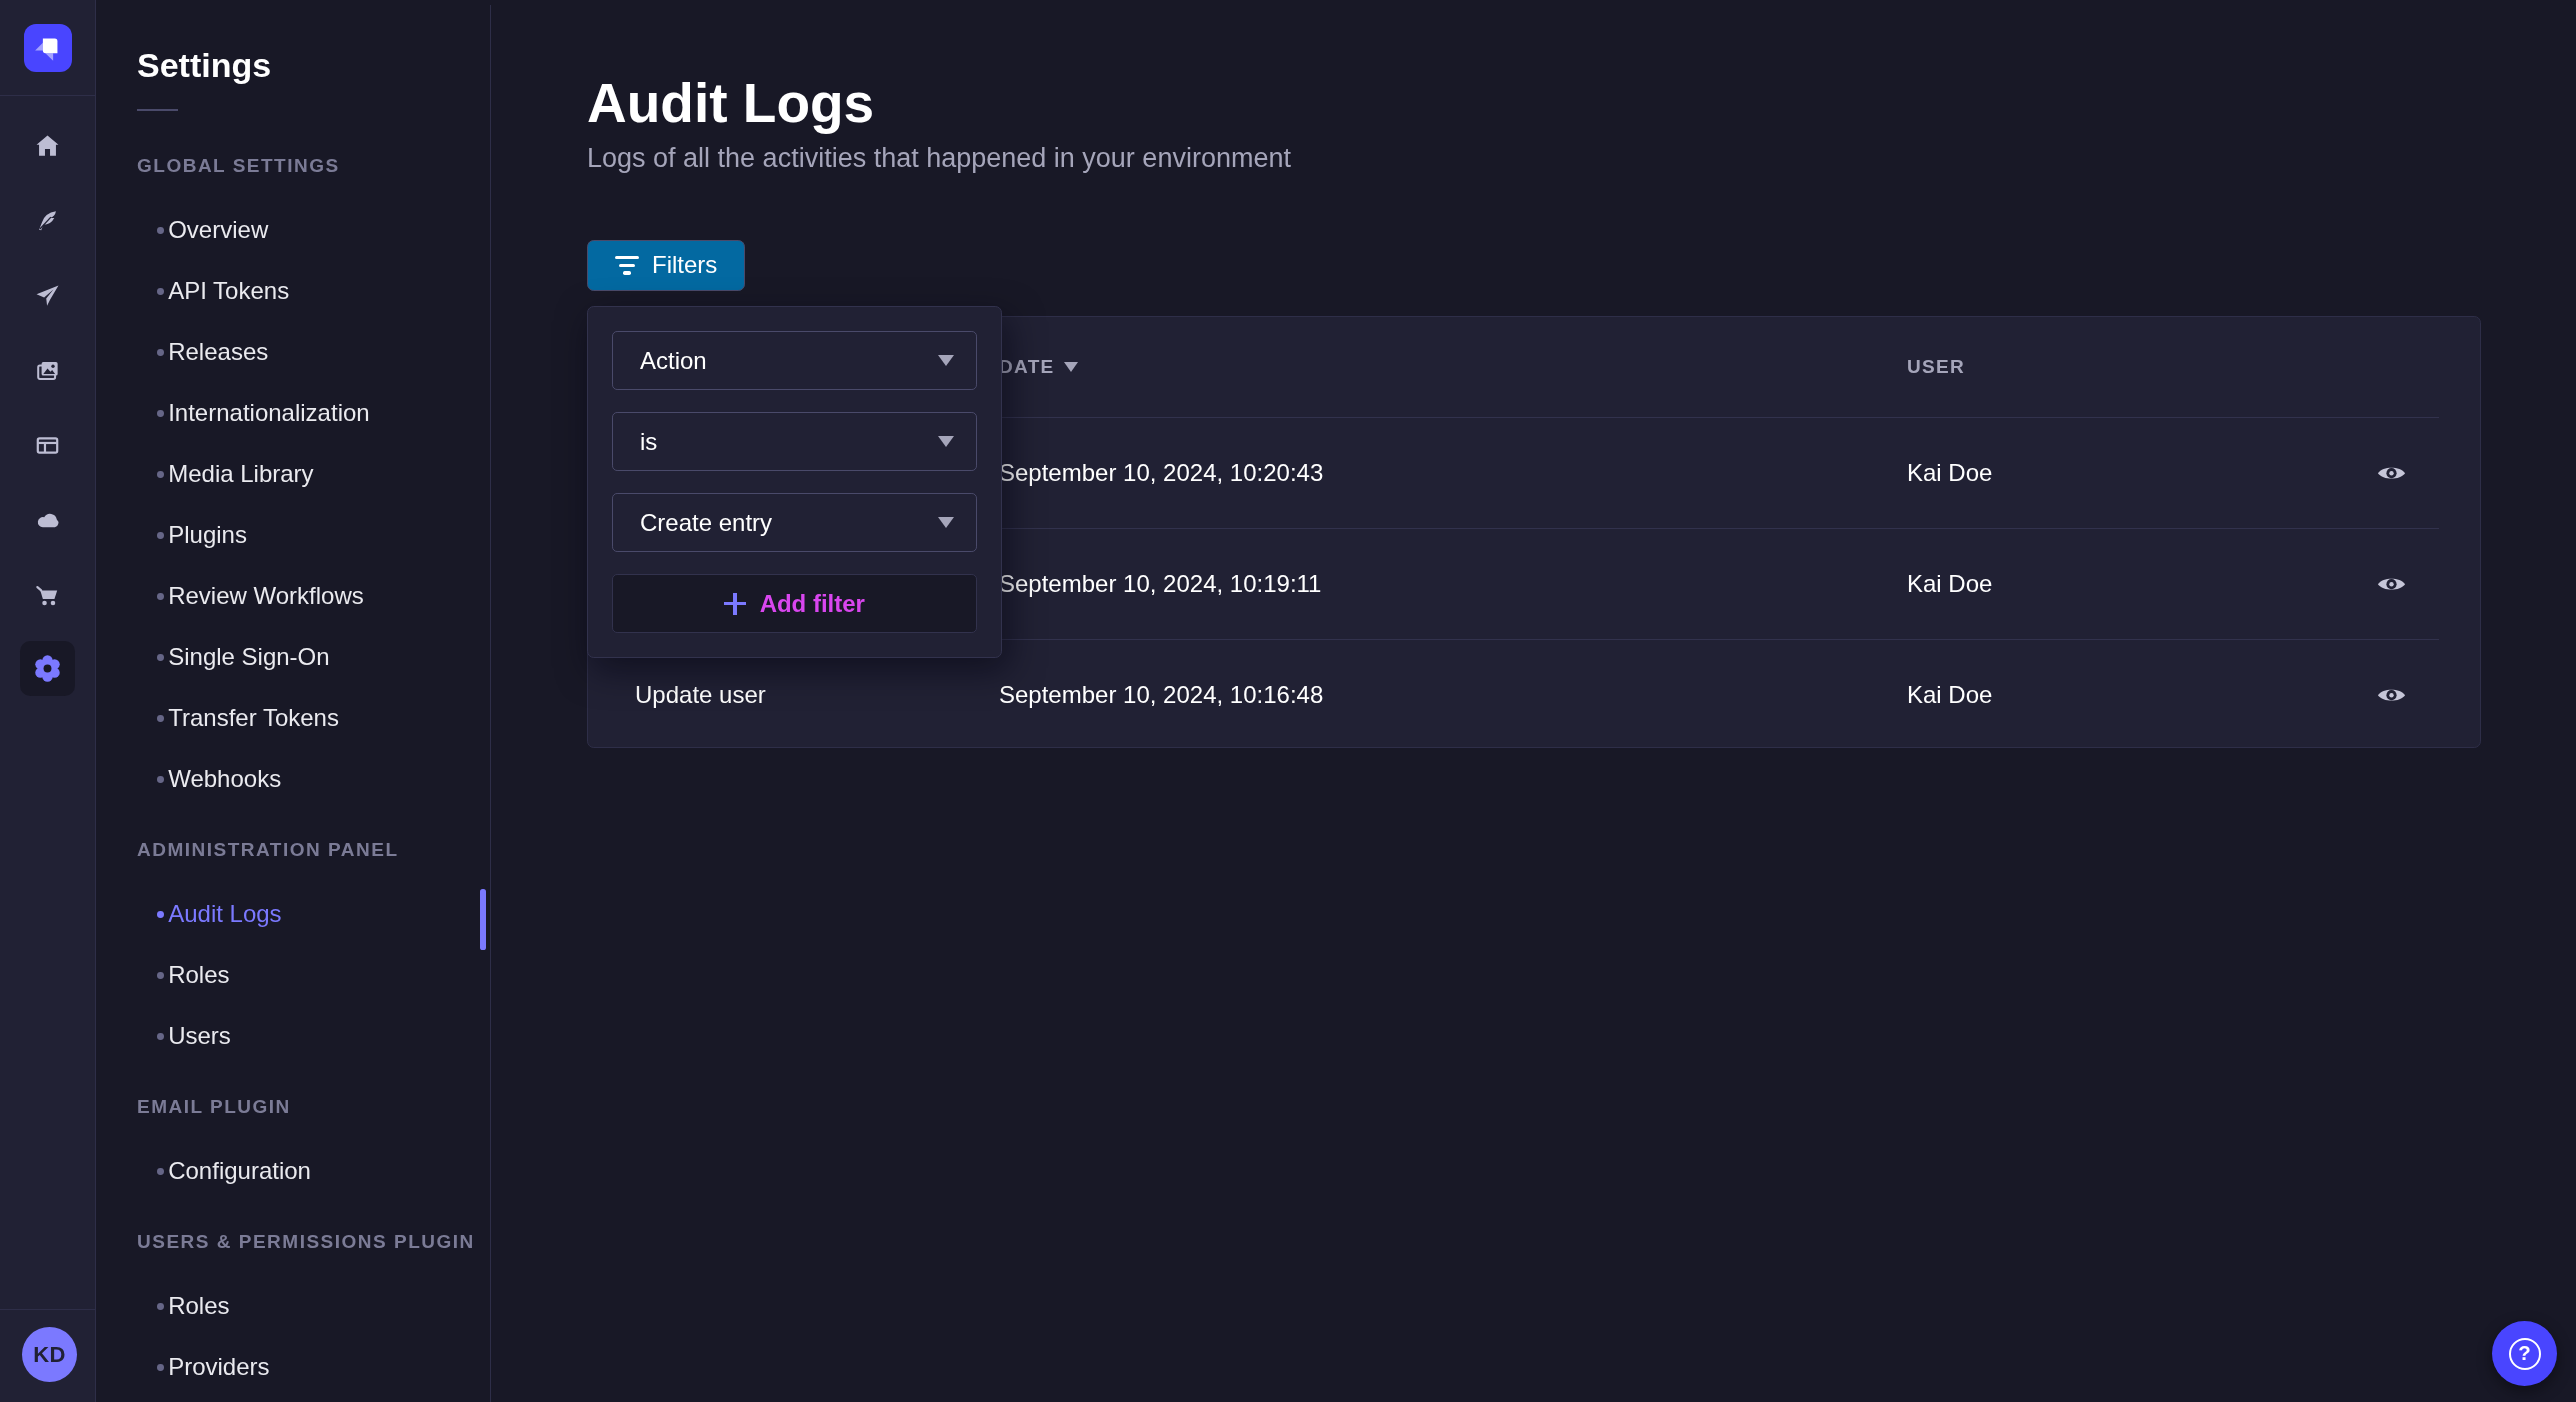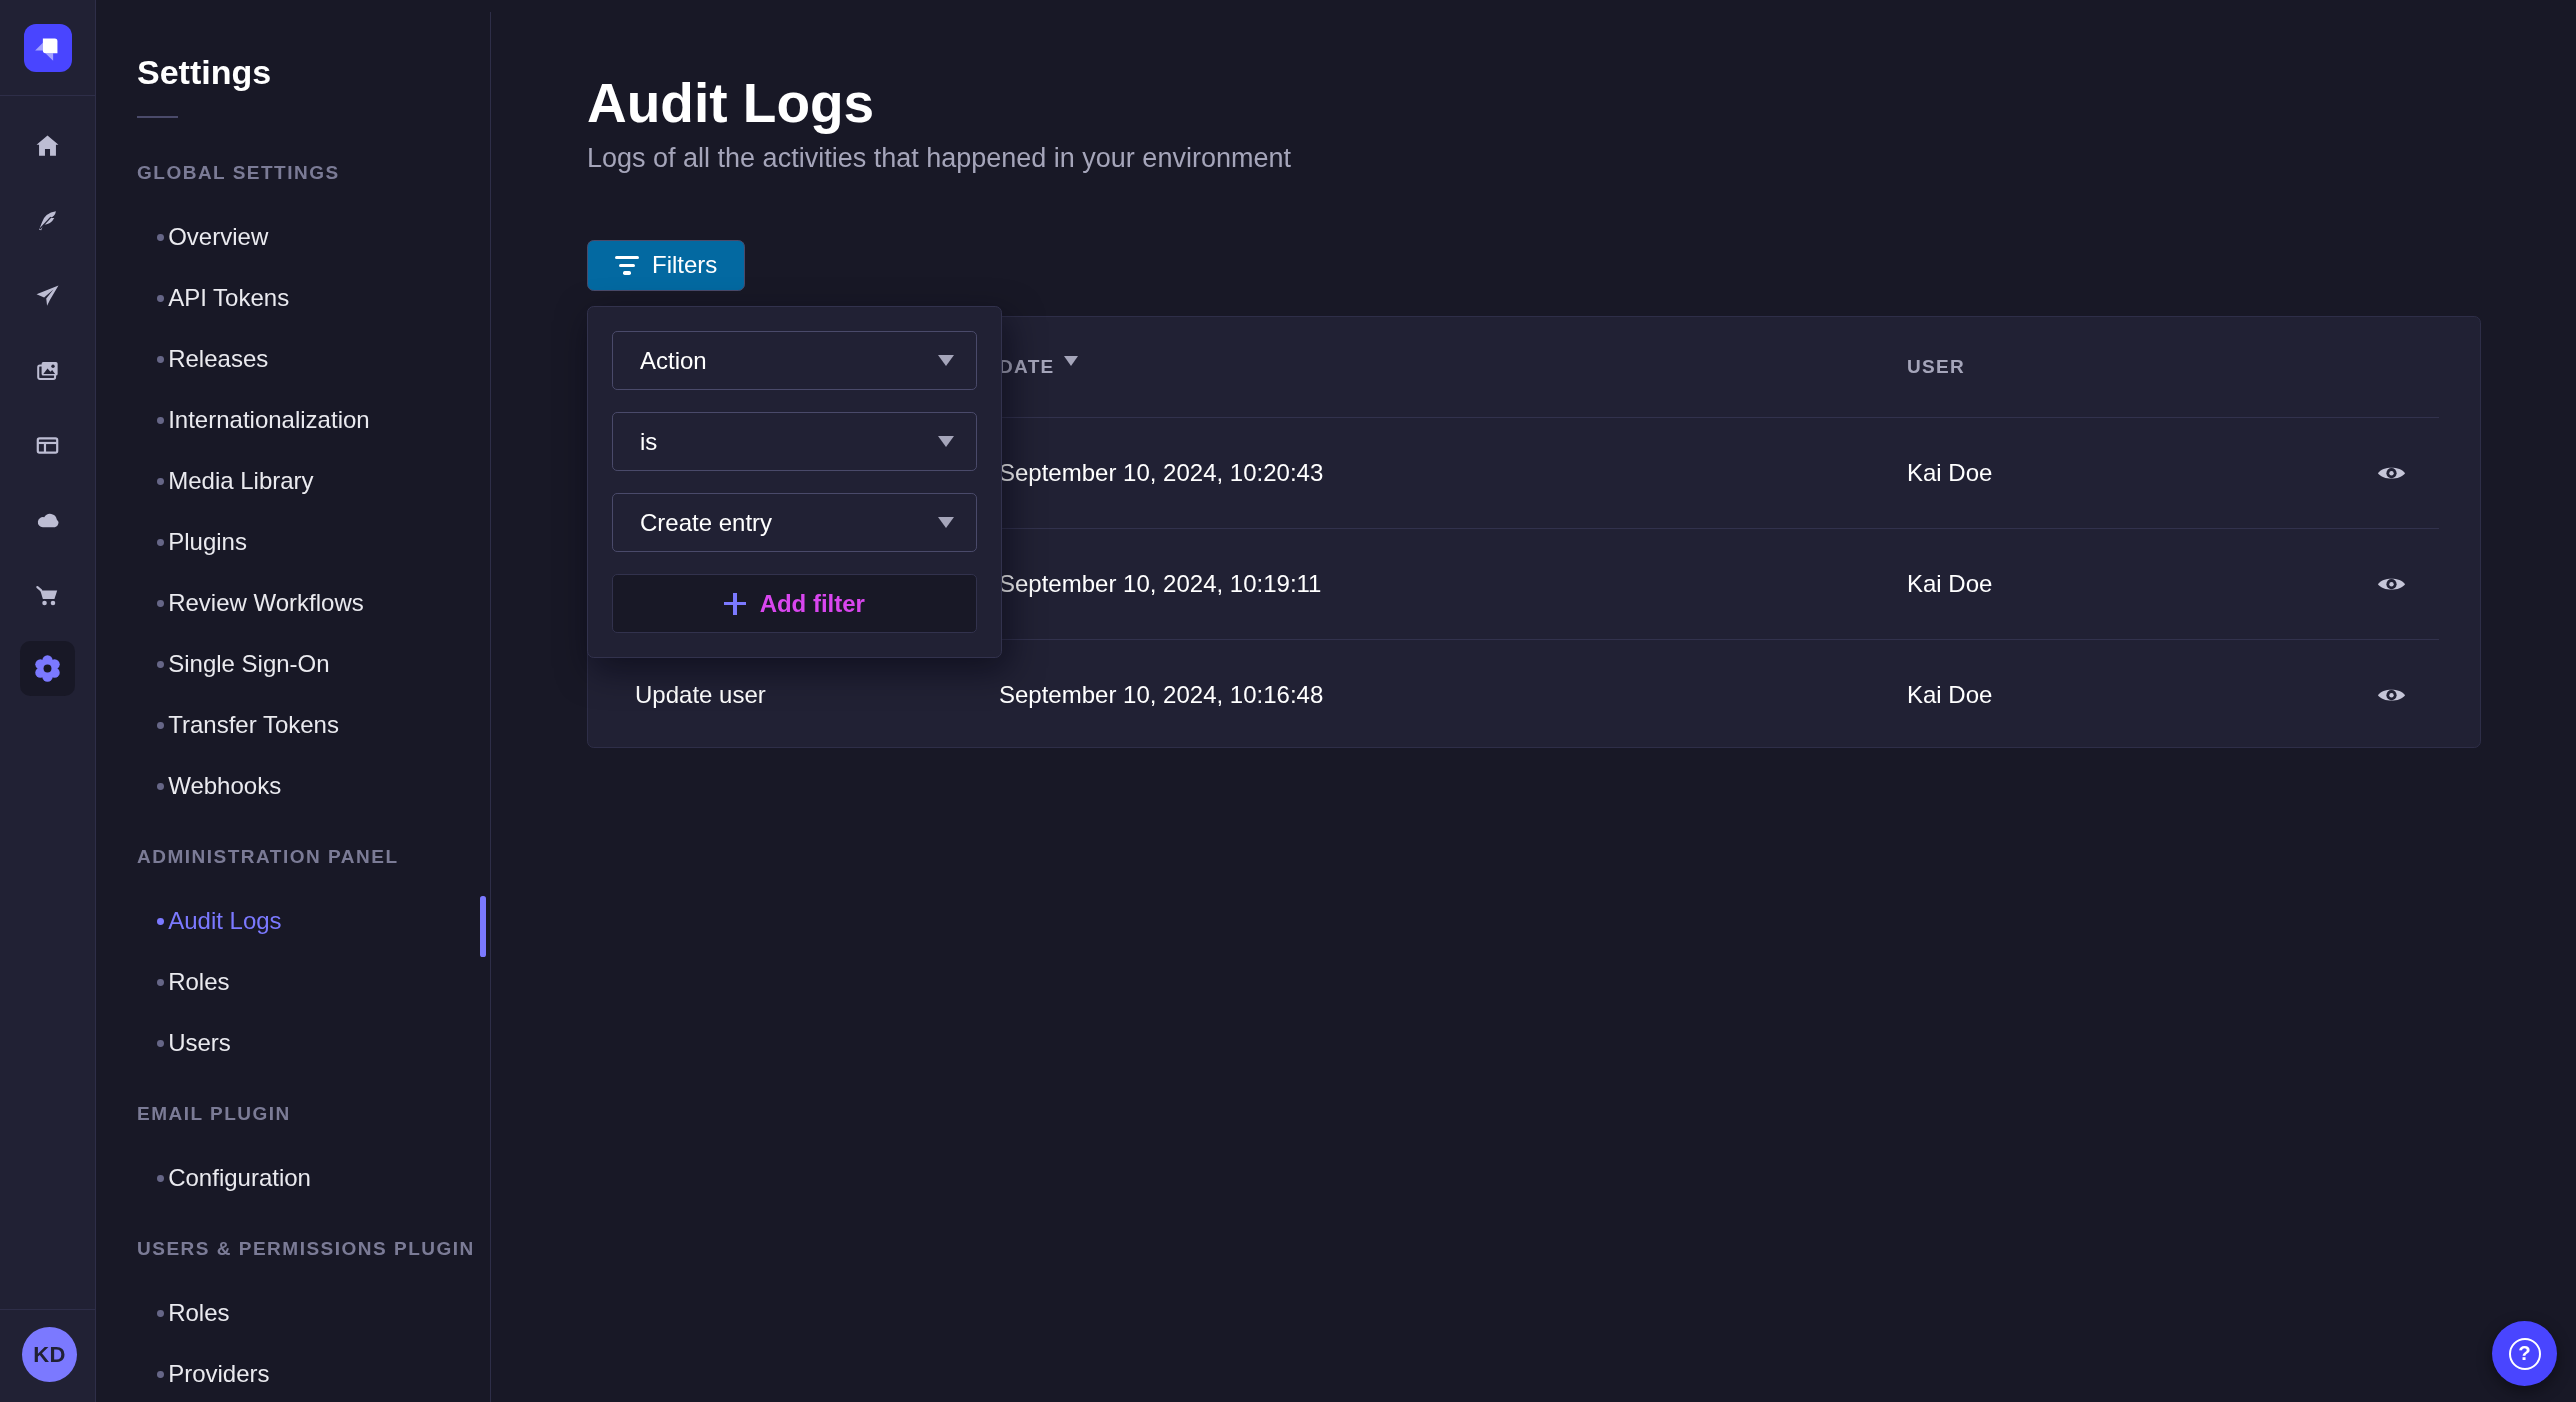--- a/index.html
+++ b/index.html
@@ -25,21 +25,21 @@
   .rail-active-tile { position:absolute; left:20.4px; top:641px; width:55px; height:55px;
                       border-radius:10.2px; background:#181826; display:flex;
                       align-items:center; justify-content:center; cursor:pointer; }
   .rail-bottom-divider { position:absolute; left:0; right:0; top:1309px; height:0.9px; background:#2e2e48; }
   .avatar { position:absolute; left:22px; top:1327px; width:55px; height:55px;
             border-radius:50%; background:#7b79ff; color:#212134; font-size:22px;
             font-weight:bold; display:flex; align-items:center; justify-content:center;
             cursor:pointer; letter-spacing:0.4px; }
 
   
-  .subnav { position:absolute; left:96px; top:12px; bottom:0; width:395px;
+  .subnav { position:absolute; left:96px; top:5px; bottom:0; width:395px;
             background:#181826; border-right:0.9px solid #2e2e48;
             padding:41px 0 0 41px; }
   .subnav-title { font-size:34px; font-weight:bold; color:#fff; line-height:39px; }
   .subnav-title-divider { width:41px; height:1.7px; background:#4a4a6a; margin-top:24px; }
   .section-label { font-size:19px; font-weight:bold; letter-spacing:1.5px;
                    color:#7b7b96; line-height:22px; margin-top:29px; }
   .section-label.first { margin-top:44px; }
   .items { list-style:none; margin-top:23px; }
   .item { height:61px; display:flex; align-items:center; gap:4px;
           padding-left:20.4px; font-size:24px; color:#eaeaef; cursor:pointer; }
@@ -65,21 +65,21 @@
   .filter-glyph i:nth-child(1){ width:24px; }
   .filter-glyph i:nth-child(2){ width:15.3px; }
   .filter-glyph i:nth-child(3){ width:8.5px; }
 
   
   .card { margin-top:25.6px; width:1894px; height:432px; background:#212134;
           border:0.9px solid #2e2e48; border-radius:6.8px; position:relative; }
   .thead { height:100px; display:grid; grid-template-columns:411px 908px 1fr;
            align-items:center; }
   .th { font-size:19px; font-weight:bold; letter-spacing:1.3px; color:#a5a5ba; }
-  .th-date { display:flex; gap:9px; cursor:pointer; }
+  .th-date { display:flex; align-items:center; gap:9px; cursor:pointer; }
   .sort-caret { width:0; height:0; border-left:7.7px solid transparent;
                 border-right:7.7px solid transparent; border-top:10.2px solid #a5a5ba; }
   .trow { height:111px; display:grid; grid-template-columns:411px 908px 460px 1fr;
           align-items:center; position:relative; }
   .trow::before { content:""; position:absolute; top:0; left:0; right:41px;
                   height:0.9px; background:#32324d; }
   .td { font-size:24px; color:#fff; }
   .td-action { padding-left:47px; }
   .td-eye { display:flex; justify-content:flex-end; padding-right:72px; }
   .eye-btn { width:48px; height:37px; display:flex; align-items:center;

